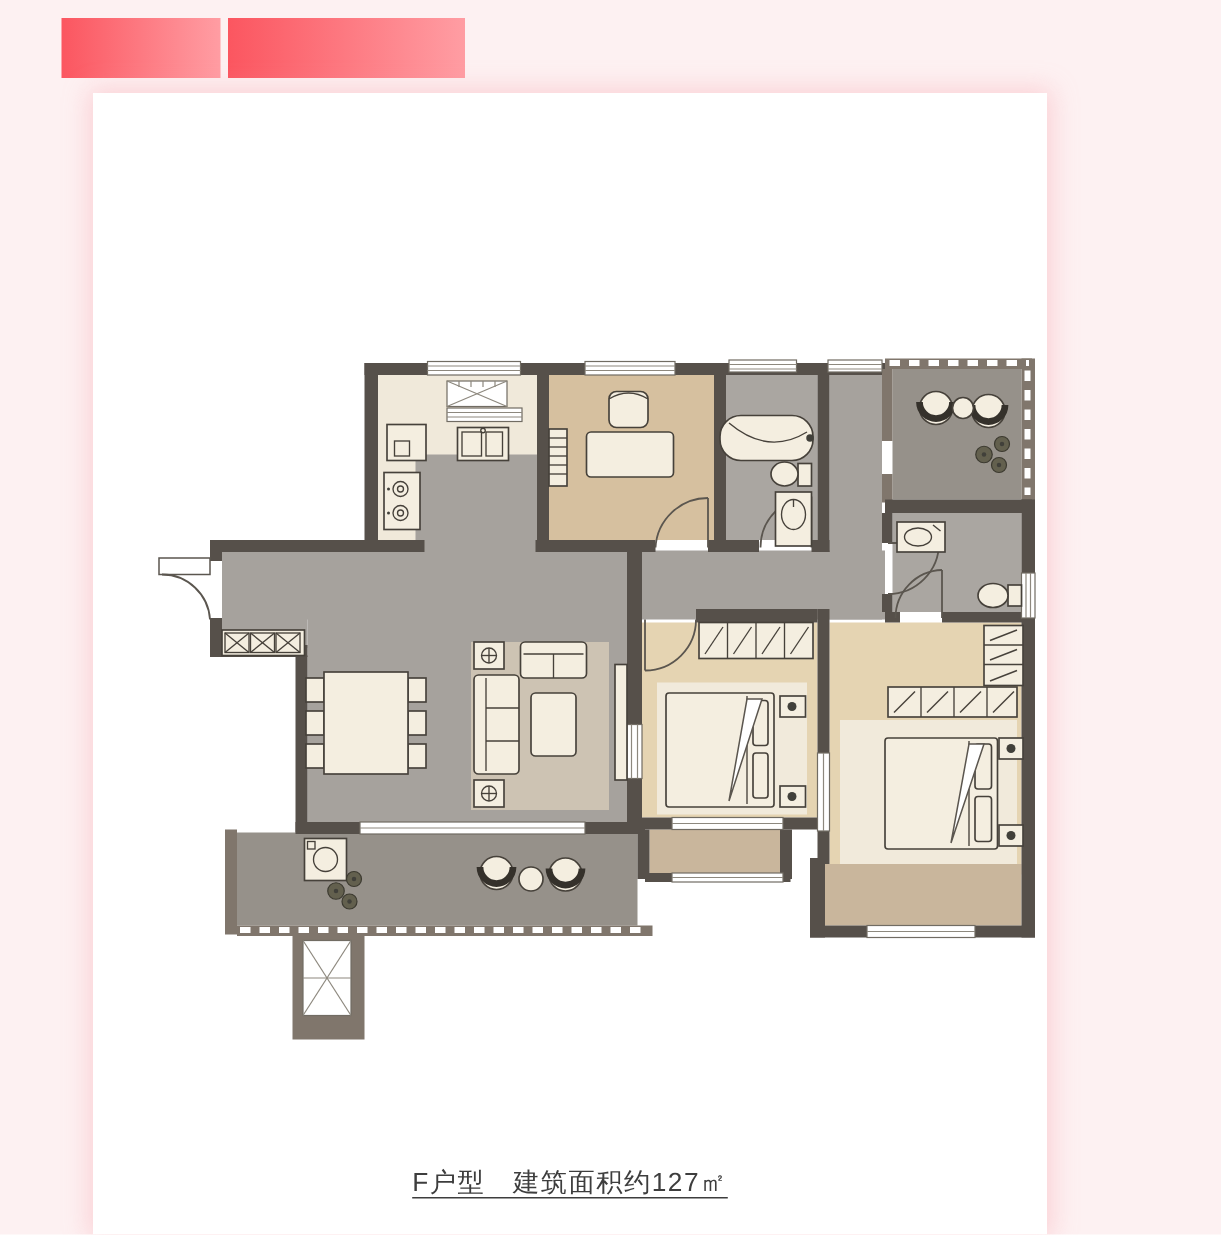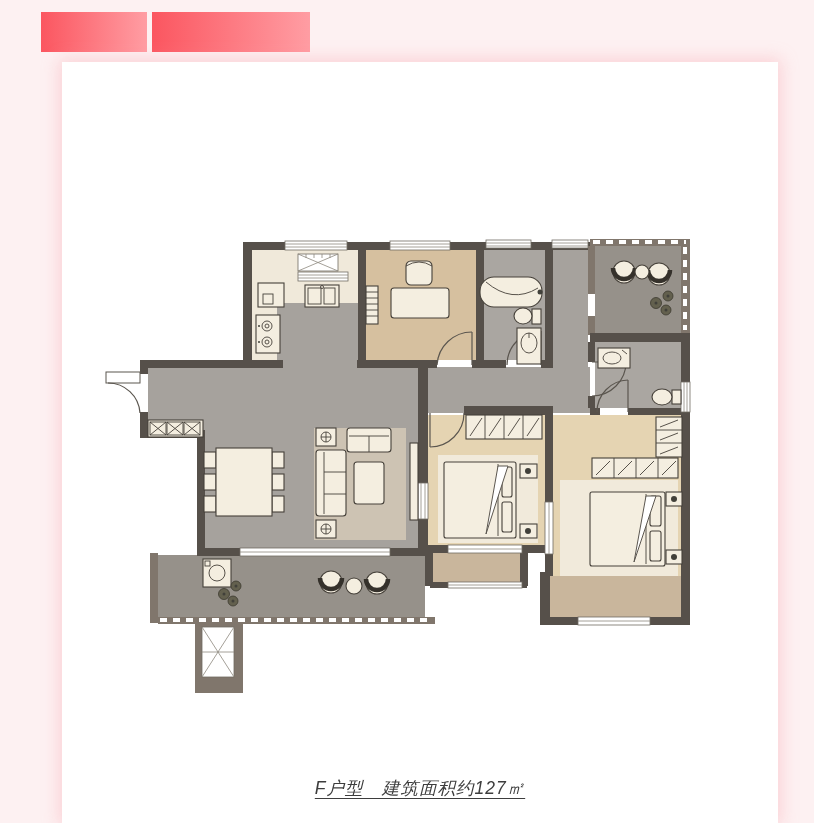--- a/index.html
+++ b/index.html
@@ -5,24 +5,23 @@
   html,body{margin:0;padding:0;}
   body{
     width:814px;height:823px;position:relative;overflow:hidden;
     background:var(--page-bg,#fdf1f2);
     font-family:"Liberation Sans","DejaVu Sans",sans-serif;
   }
   .banner-seg{position:absolute;top:12px;height:40px;}
   .banner-seg1{left:41px;width:106px;background:linear-gradient(90deg,var(--banner-start,#fb5660),var(--banner-end,#ff9da3));}
   .banner-seg2{left:152px;width:158px;background:linear-gradient(90deg,var(--banner-start,#fb5660),var(--banner-end,#ff9da3));}
   .card{
-    position:absolute;left:62px;top:62px;width:716px;height:761px;
+    position:absolute;left:62px;top:62px;width:636px;height:761px;
     background:var(--card-bg,#ffffff);
     box-shadow:0 0 16px 3px rgba(248,150,160,0.35);
-    font-style:italic;
   }
   .floorplan-wrap{position:absolute;left:38px;top:168px;width:600px;height:470px;}
   .caption{
     position:absolute;left:0;top:714px;width:100%;
     text-align:center;
     font-size:17.5px;letter-spacing:1px;
     color:var(--caption-color,#3d3d3d);
     text-decoration:underline;
     text-underline-offset:4px;
   }

